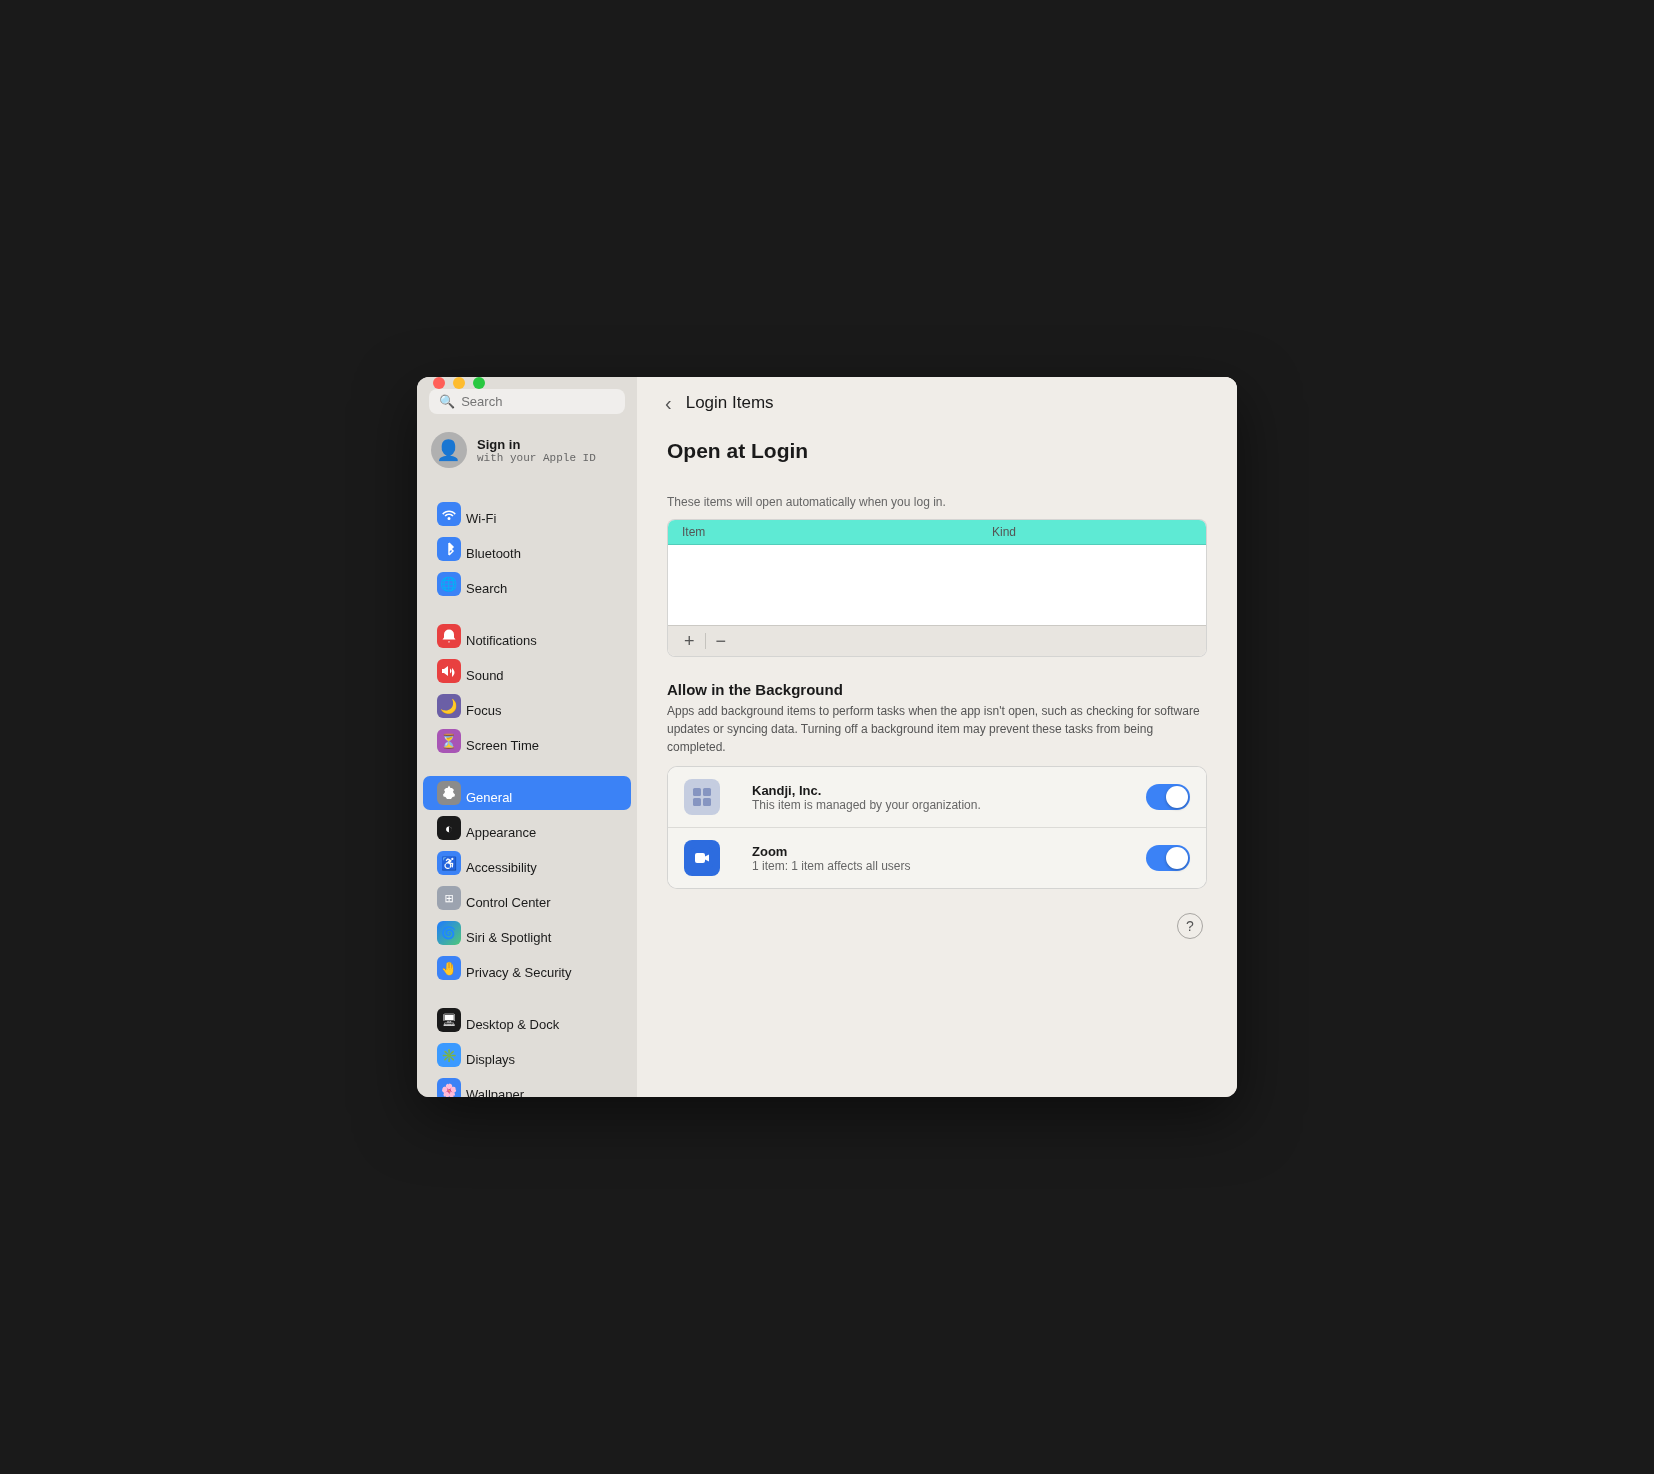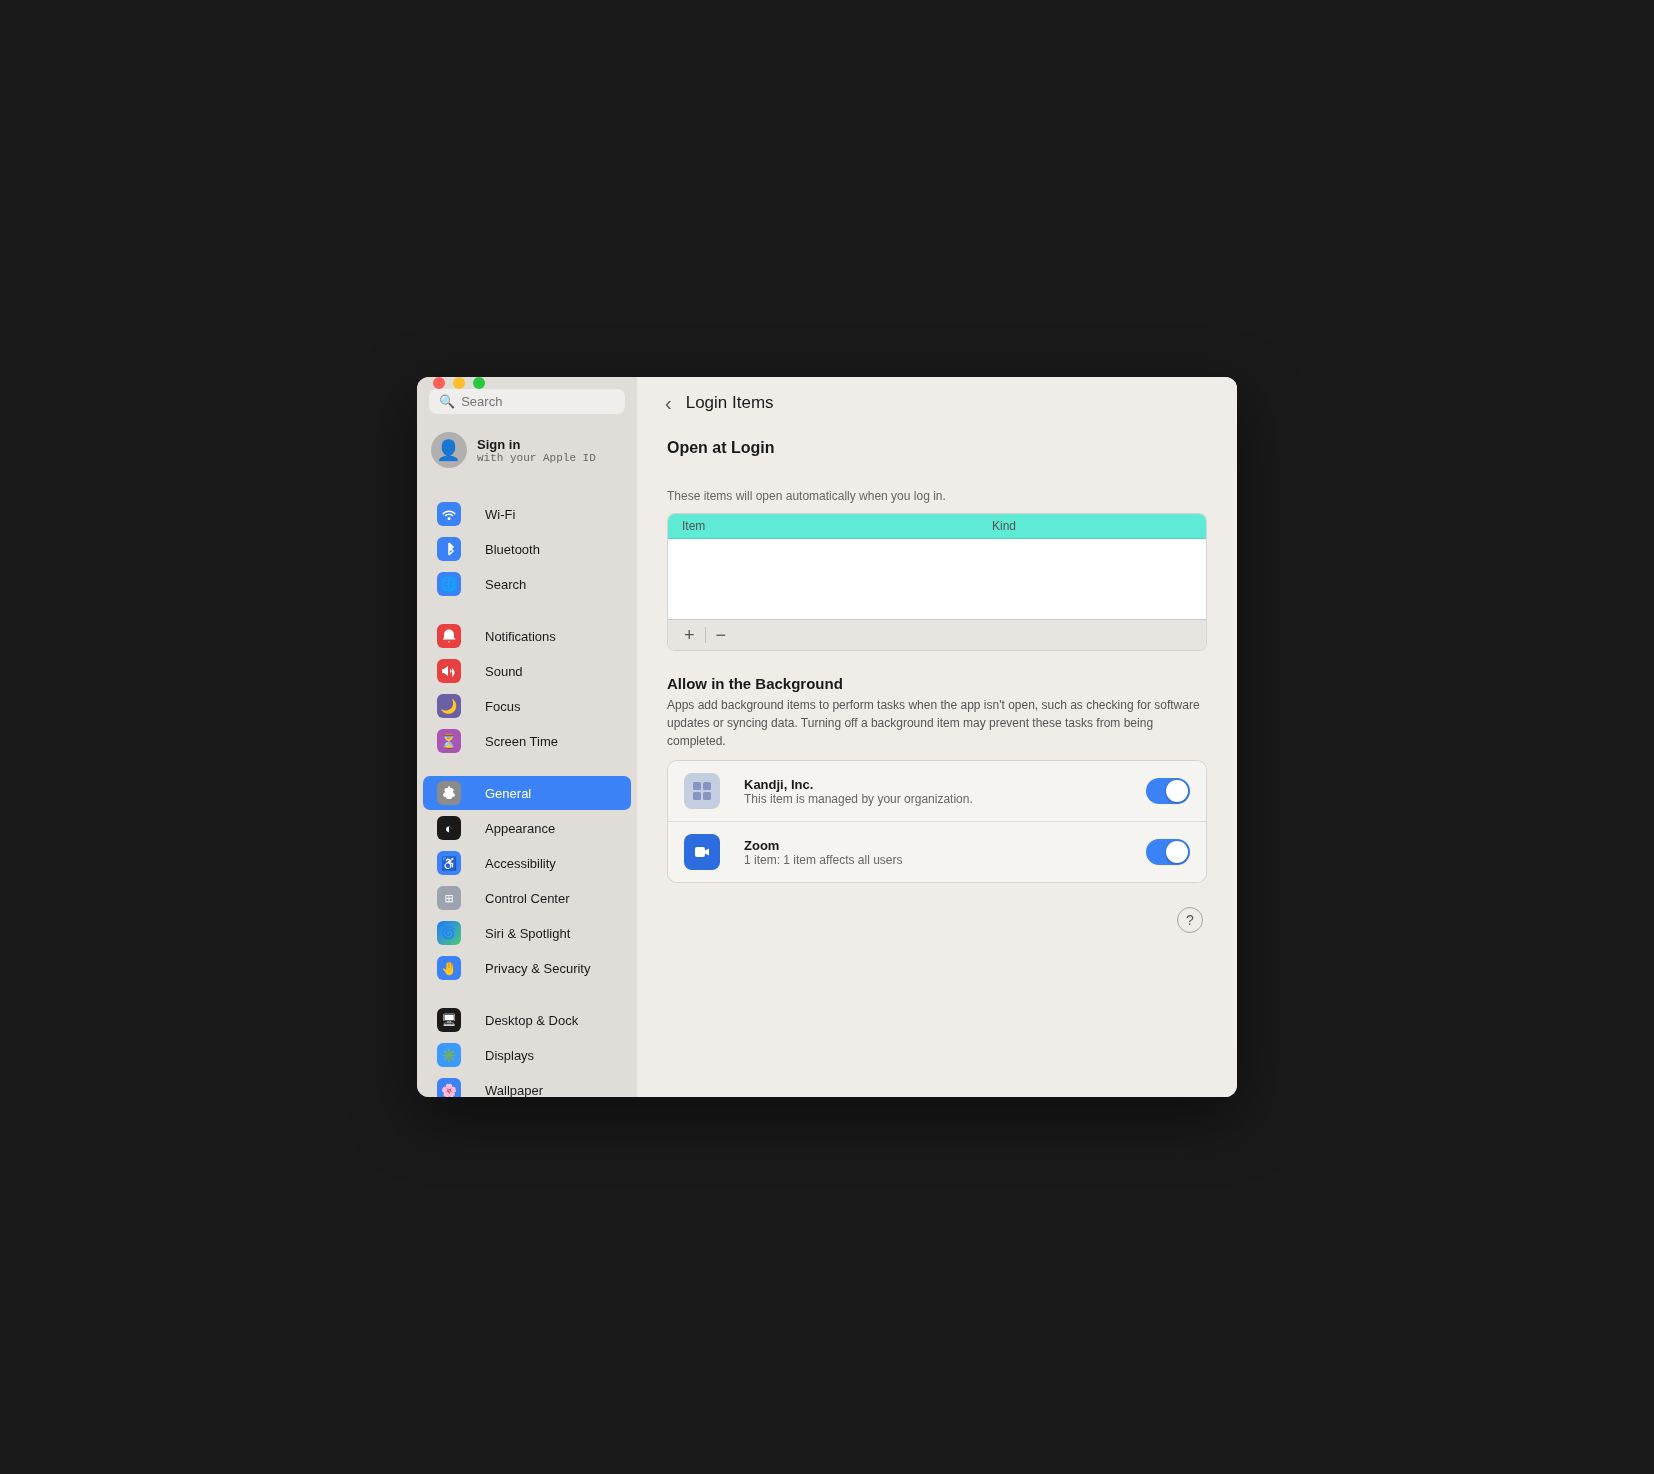--- a/index.html
+++ b/index.html
@@ -106,22 +106,22 @@
     .sidebar-divider {
       height: 1px;
       background: rgba(0,0,0,0.08);
       margin: 4px 14px;
     }
     .sidebar-section {
       padding: 4px 0;
     }
     .sidebar-item {
       display: flex;
-      align-items: center;
-      gap: 24px;
+      align-items: flex-end;
+      gap: 5px;
       padding: 5px 14px;
       cursor: pointer;
       border-radius: 7px;
       margin: 1px 6px;
     }
     .sidebar-item.active {
       background: #3b82f6;
     }
     .sidebar-item.active .sidebar-label {
       color: #fff;
@@ -192,21 +192,21 @@
       color: #1a1a1a;
     }
     .content-body {
       padding: 10px 30px 30px 30px;
       display: flex;
       flex-direction: column;
       gap: 24px;
     }
     
     .section-title {
-      font-size: 16px;
+      font-size: 21px;
       font-weight: 700;
       color: #1a1a1a;
       margin-bottom: 3px;
     }
     .section-subtitle {
       font-size: 12px;
       color: #666;
       margin-bottom: 10px;
       margin-top: 32px;
     }
@@ -279,21 +279,21 @@
     .bg-items-container {
       border: 1px solid rgba(0,0,0,0.15);
       border-radius: 10px;
       overflow: hidden;
       background: #faf9f7;
     }
     .bg-item {
       display: flex;
       align-items: center;
       padding: 12px 16px;
-      gap: 24px;
+      gap: 32px;
       background: #f5f4f0;
     }
     .bg-item + .bg-item {
       border-top: 1px solid rgba(0,0,0,0.1);
     }
     .bg-item-icon {
       width: 36px;
       height: 36px;
       border-radius: 8px;
       background: #d0d8f0;

